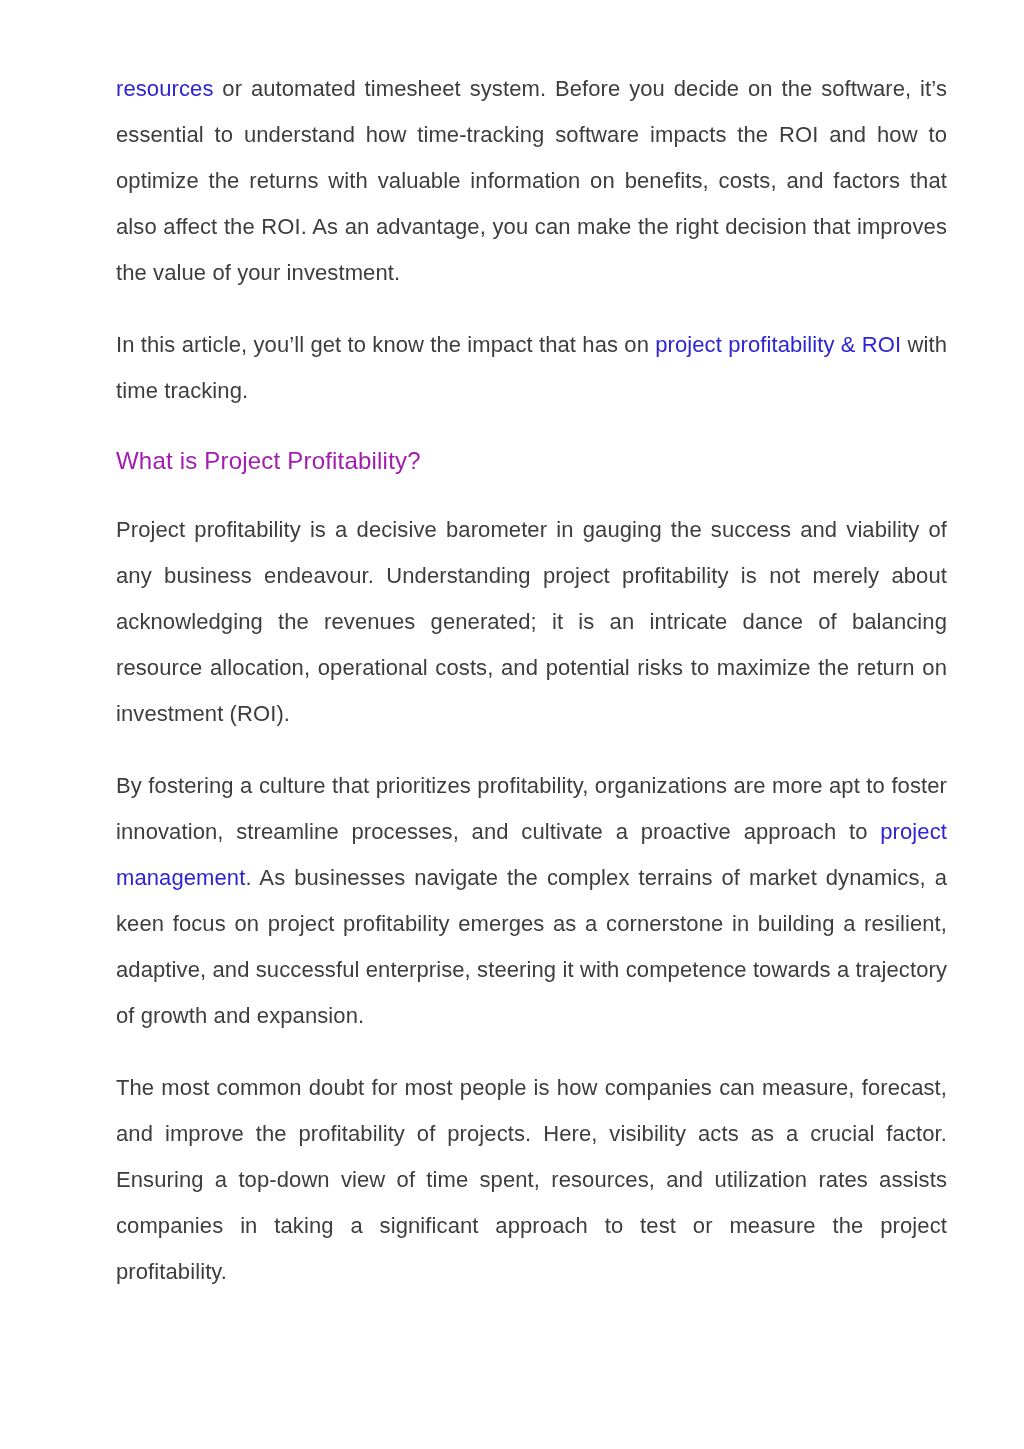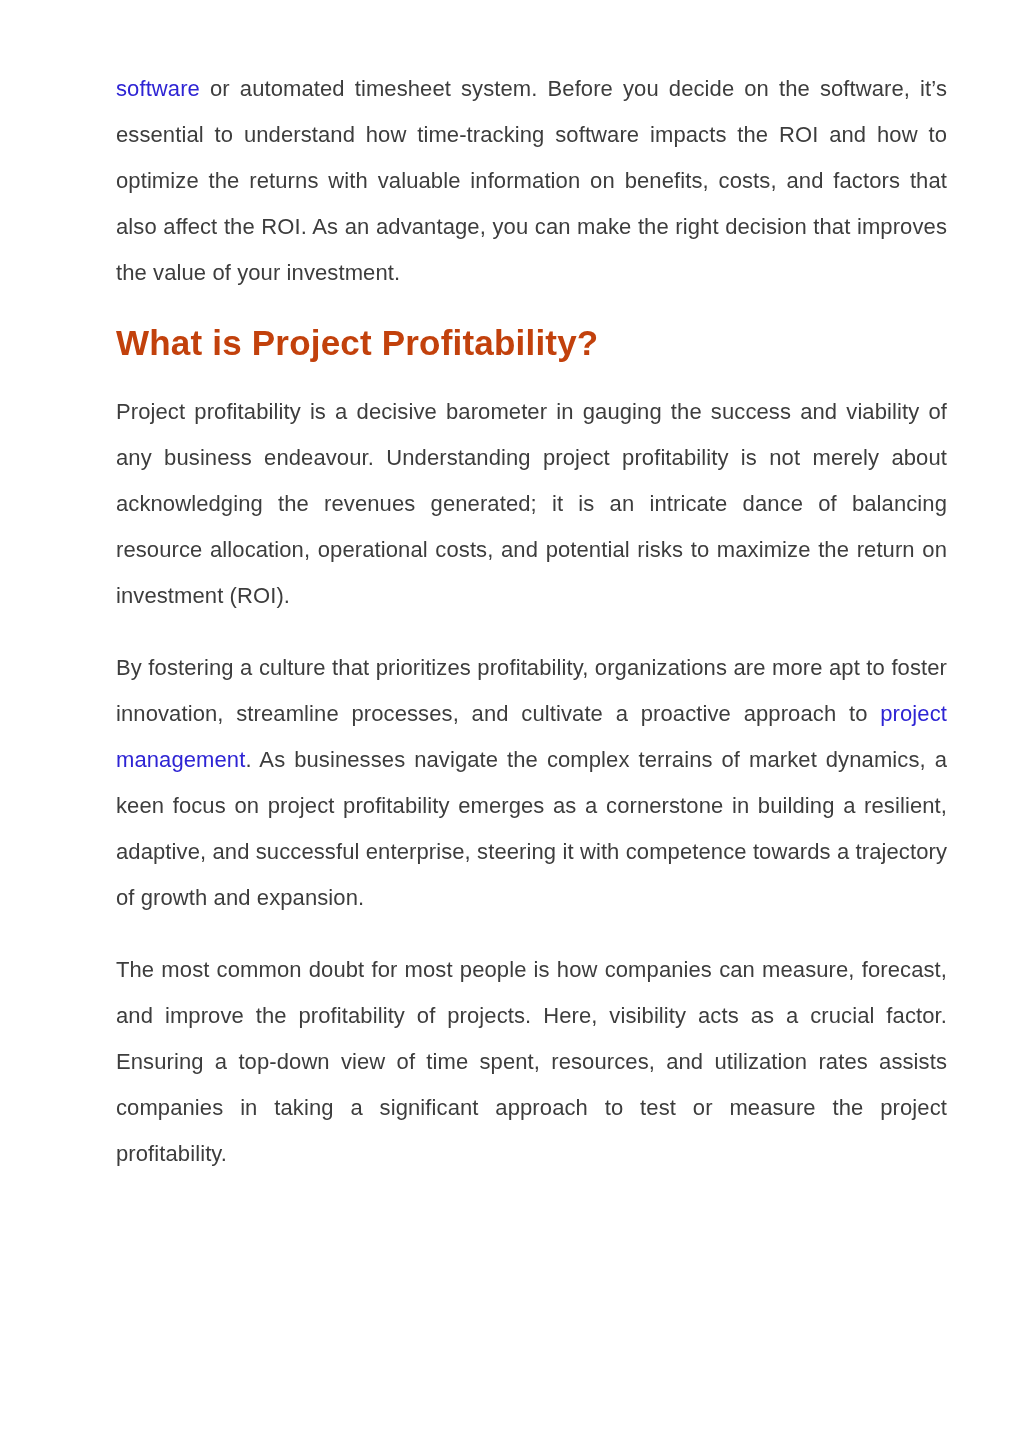--- a/index.html
+++ b/index.html
@@ -26,33 +26,34 @@
     color: #3d3d3d;
     letter-spacing: 0.1px;
   }
   .article a {
     color: #2e24d4;
     text-decoration: none;
     cursor: pointer;
   }
   .article h2 {
     margin: 14px 0 26px 0;
-    font-size: 35px;
+    font-size: 24px;
     line-height: 41px;
-    font-weight: 700;
-    color: #c2410c;
+    font-weight: 400;
+    color: #a21caf;
     letter-spacing: 0.2px;
     text-align: left;
   }
   .article h2.h2-narrow {
     max-width: 600px;
   }
 </style>
 </head>
 <body>
 
 <article class="article">
-    <p><a href="#">software</a><span> or automated timesheet system. Before you decide on the software, it’s essential to understand how time-tracking software impacts the ROI and how to optimize the returns with valuable information on benefits, costs, and factors that also affect the ROI. As an advantage, you can make the right decision that improves the value of your investment.</span></p>
+    <p><a href="#">resources</a><span> or automated timesheet system. Before you decide on the software, it’s essential to understand how time-tracking software impacts the ROI and how to optimize the returns with valuable information on benefits, costs, and factors that also affect the ROI. As an advantage, you can make the right decision that improves the value of your investment.</span></p>
+    <p><span>In this article, you’ll get to know the impact that has on </span><a href="#">project profitability &amp; ROI</a><span> with time tracking.</span></p>
     <h2>What is Project Profitability?</h2>
     <p><span>Project profitability is a decisive barometer in gauging the success and viability of any business endeavour. Understanding project profitability is not merely about acknowledging the revenues generated; it is an intricate dance of balancing resource allocation, operational costs, and potential risks to maximize the return on investment (ROI).</span></p>
     <p><span>By fostering a culture that prioritizes profitability, organizations are more apt to foster innovation, streamline processes, and cultivate a proactive approach to </span><a href="#">project management</a><span>. As businesses navigate the complex terrains of market dynamics, a keen focus on project profitability emerges as a cornerstone in building a resilient, adaptive, and successful enterprise, steering it with competence towards a trajectory of growth and expansion.</span></p>
     <p><span>The most common doubt for most people is how companies can measure, forecast, and improve the profitability of projects. Here, visibility acts as a crucial factor. Ensuring a top-down view of time spent, resources, and utilization rates assists companies in taking a significant approach to test or measure the project profitability.</span></p>
   </article>
 
 </body></html>

